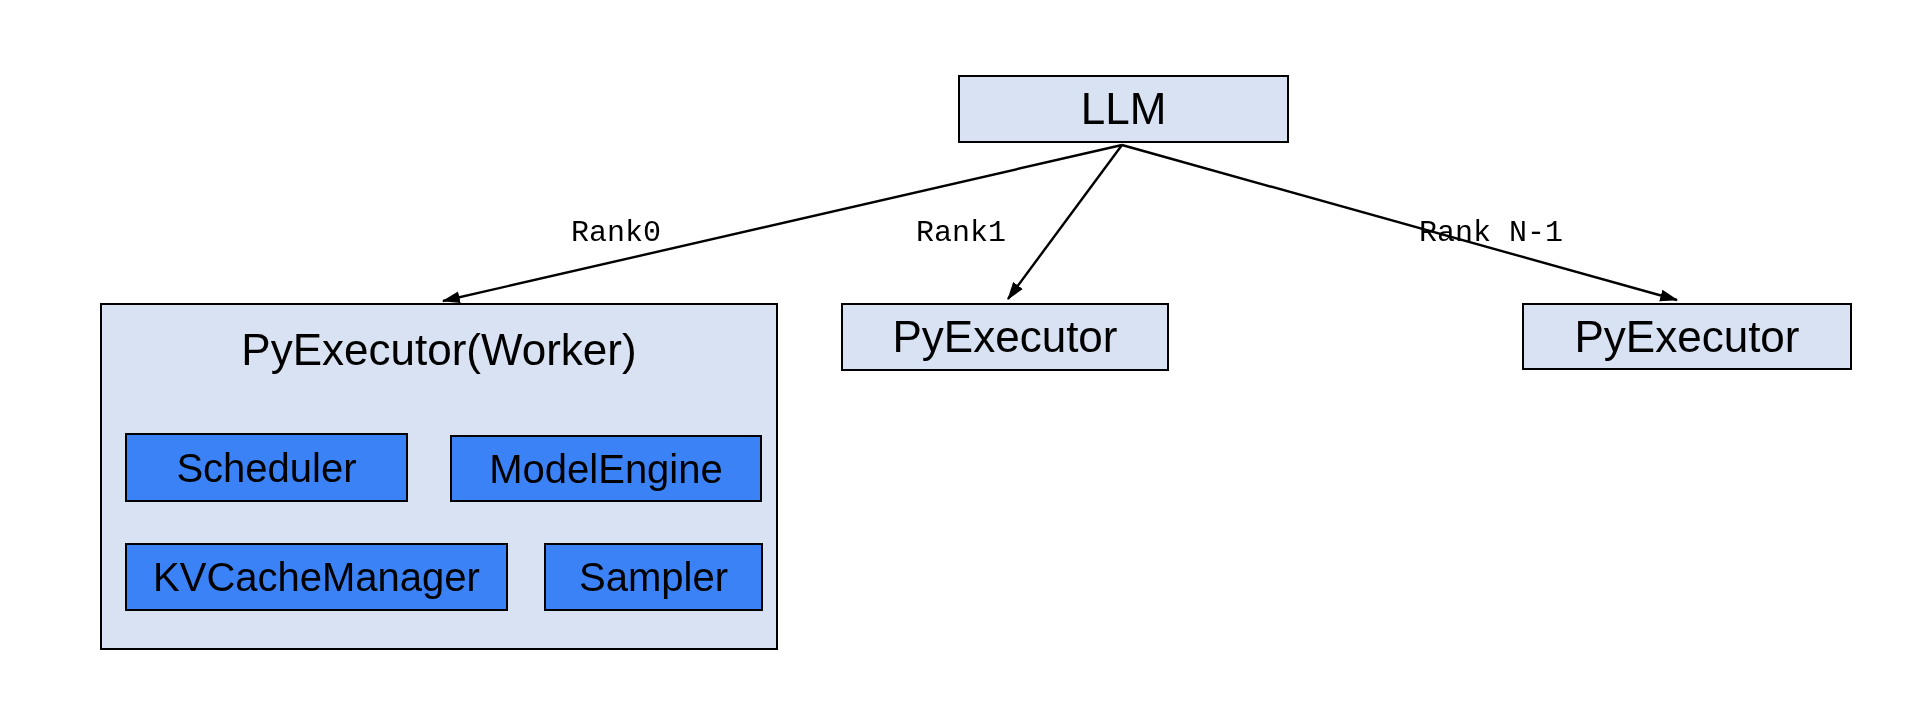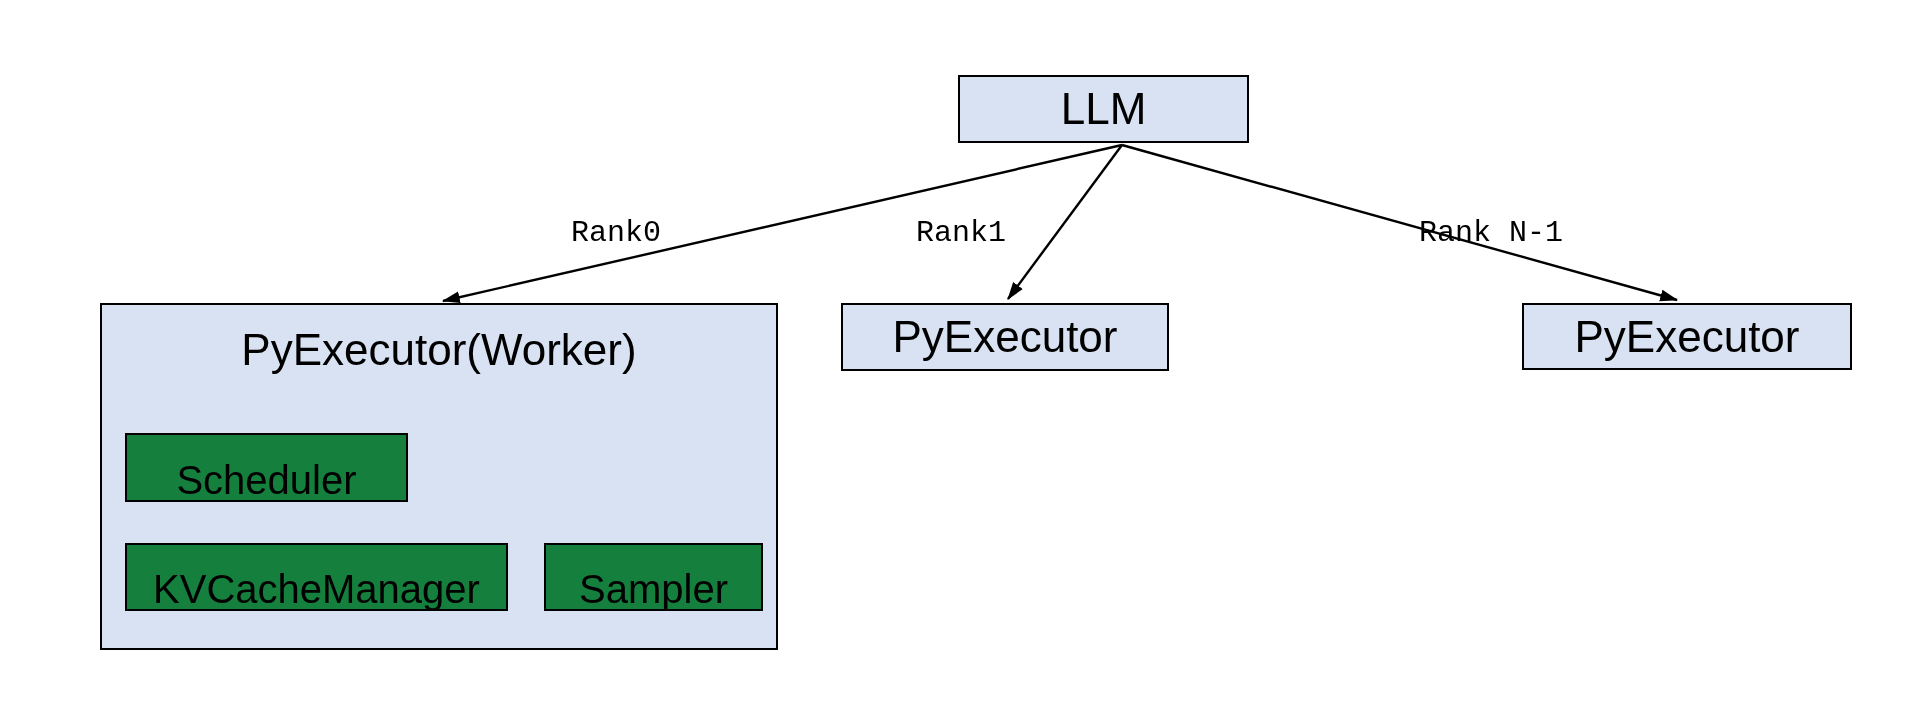--- a/index.html
+++ b/index.html
@@ -26,44 +26,44 @@
     position: absolute;
     background: #d8e2f2;
     border: 2px solid #000000;
     display: flex;
     align-items: center;
     justify-content: center;
     font-size: 44px;
     line-height: 1;
     color: #000000;
   }
-  .node--llm        { left: 958px;  top: 75px;  width: 291px; height: 68px; }
+  .node--llm        { left: 958px;  top: 75px;  width: 331px; height: 68px; }
   .node--exec-mid   { left: 841px;  top: 303px; width: 328px; height: 68px; }
   .node--exec-right { left: 1522px; top: 303px; width: 330px; height: 67px; }
   .node--worker {
     left: 100px; top: 303px;
     width: 678px; height: 347px;
     display: block;
   }
   .worker-title {
     position: absolute;
     left: 0; top: 12px;
     width: 100%; height: 66px;
     display: flex;
     align-items: center;
     justify-content: center;
     font-size: 44px;
     line-height: 1;
   }
   .subnode {
     position: absolute;
-    background: #15803d;
+    background: #3b82f6;
     border: 2px solid #000000;
     display: flex;
-    align-items: flex-end;
+    align-items: center;
     justify-content: center;
     font-size: 40px;
     line-height: 1;
   }
   .subnode--scheduler   { left: 23px;  top: 128px; width: 283px; height: 69px; }
   .subnode--modelengine { left: 348px; top: 130px; width: 312px; height: 67px; }
   .subnode--kvcache     { left: 23px;  top: 238px; width: 383px; height: 68px; }
   .subnode--sampler     { left: 442px; top: 238px; width: 219px; height: 68px; }
   .edge-label {
     position: absolute;
@@ -100,20 +100,23 @@
 
   <div class="edge-label edge-label--rank0">Rank0</div>
   <div class="edge-label edge-label--rank1">Rank1</div>
   <div class="edge-label edge-label--rankn">Rank N-1</div>
 
   <div class="node node--worker">
     <div class="worker-title">PyExecutor(Worker)</div>
     <div class="subnode subnode--scheduler">
       <span>Scheduler</span>
     </div>
+    <div class="subnode subnode--modelengine">
+      <span>ModelEngine</span>
+    </div>
     <div class="subnode subnode--sampler">
       <span>Sampler</span>
     </div>
     <div class="subnode subnode--kvcache">
       <span>KVCacheManager</span>
     </div>
   </div>
 
   <div class="node node--exec-mid">
     <span>PyExecutor</span>

